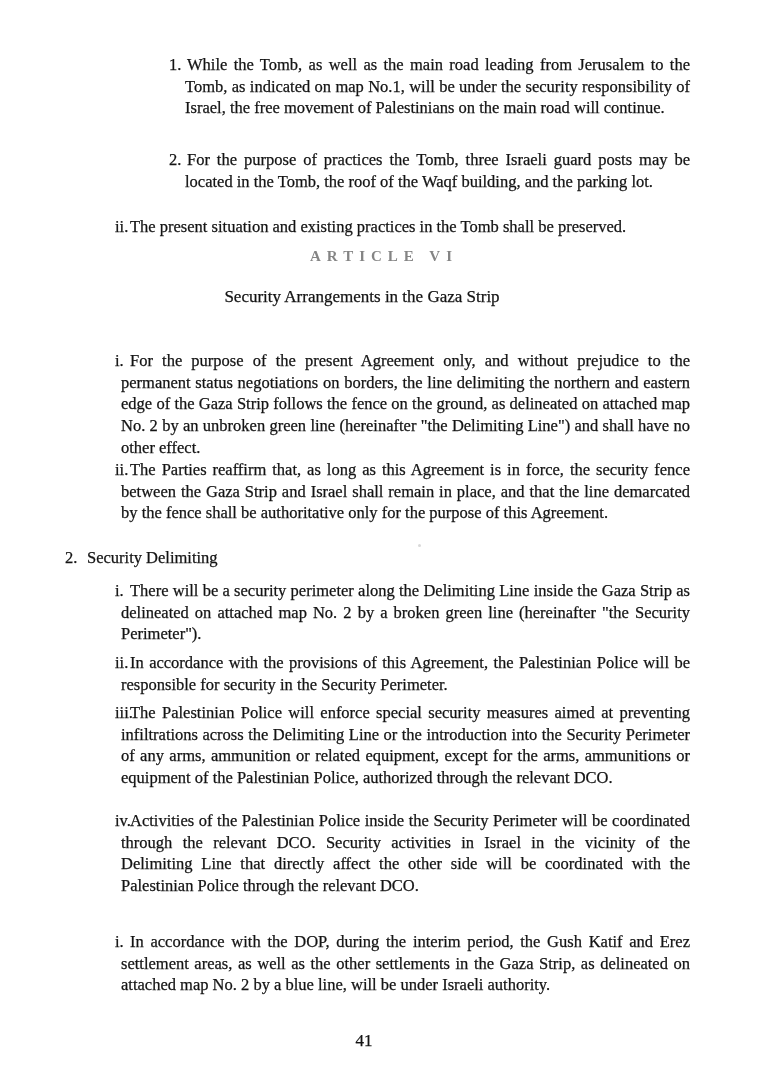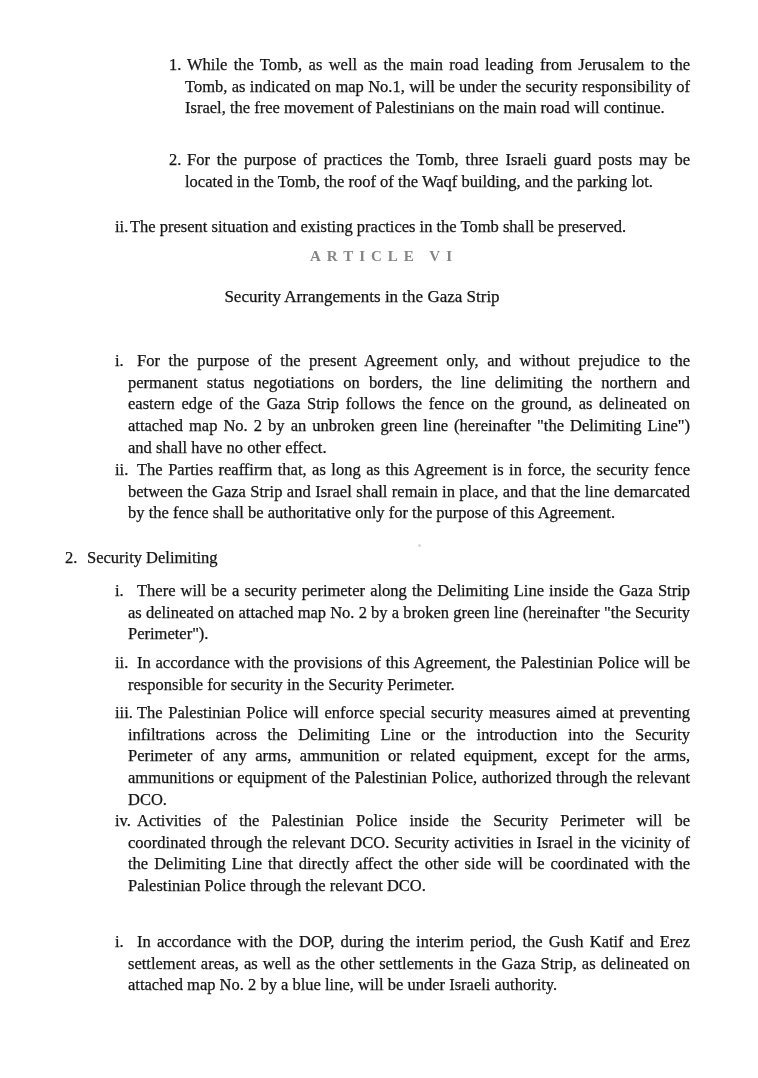--- a/index.html
+++ b/index.html
@@ -51,21 +51,21 @@
     font-size: 17px;
   }
 
   
   .section-title { left: 65px; width: 620px; white-space: nowrap; }
   .section-title .marker { display: inline-block; width: 22px; }
 
   
   .sub-item { left: 115px; width: 575px; }
   .sub-item .marker { position: absolute; left: 0; top: 0; }
-  .sub-item .text { margin-left: 13px; text-indent: 9px; text-align: justify; }
+  .sub-item .text { margin-left: 6px; text-indent: 9px; text-align: justify; }
 
   .page-number {
     left: 0; width: 758px;
     padding-right: 30px; box-sizing: border-box;
     text-align: center;
     font-size: 17px;
   }
 
   .artifact-dot {
     position: absolute;
@@ -133,16 +133,17 @@
     <span class="marker">iv.</span>
     <div class="text">Activities of the Palestinian Police inside the Security Perimeter will be coordinated through the relevant DCO. Security activities in Israel in the vicinity of the Delimiting Line that directly affect the other side will be coordinated with the Palestinian Police through the relevant DCO.</div>
   </div>
 
 
   <div class="block sub-item" style="top:931px">
     <span class="marker">i.</span>
     <div class="text">In accordance with the DOP, during the interim period, the Gush Katif and Erez settlement areas, as well as the other settlements in the Gaza Strip, as delineated on attached map No. 2 by a blue line, will be under Israeli authority.</div>
   </div>
 
+  <div class="block page-number" style="top:1030px">41</div>
 
   <div class="artifact-dot"></div>
 
 </div>
 
 </body></html>

